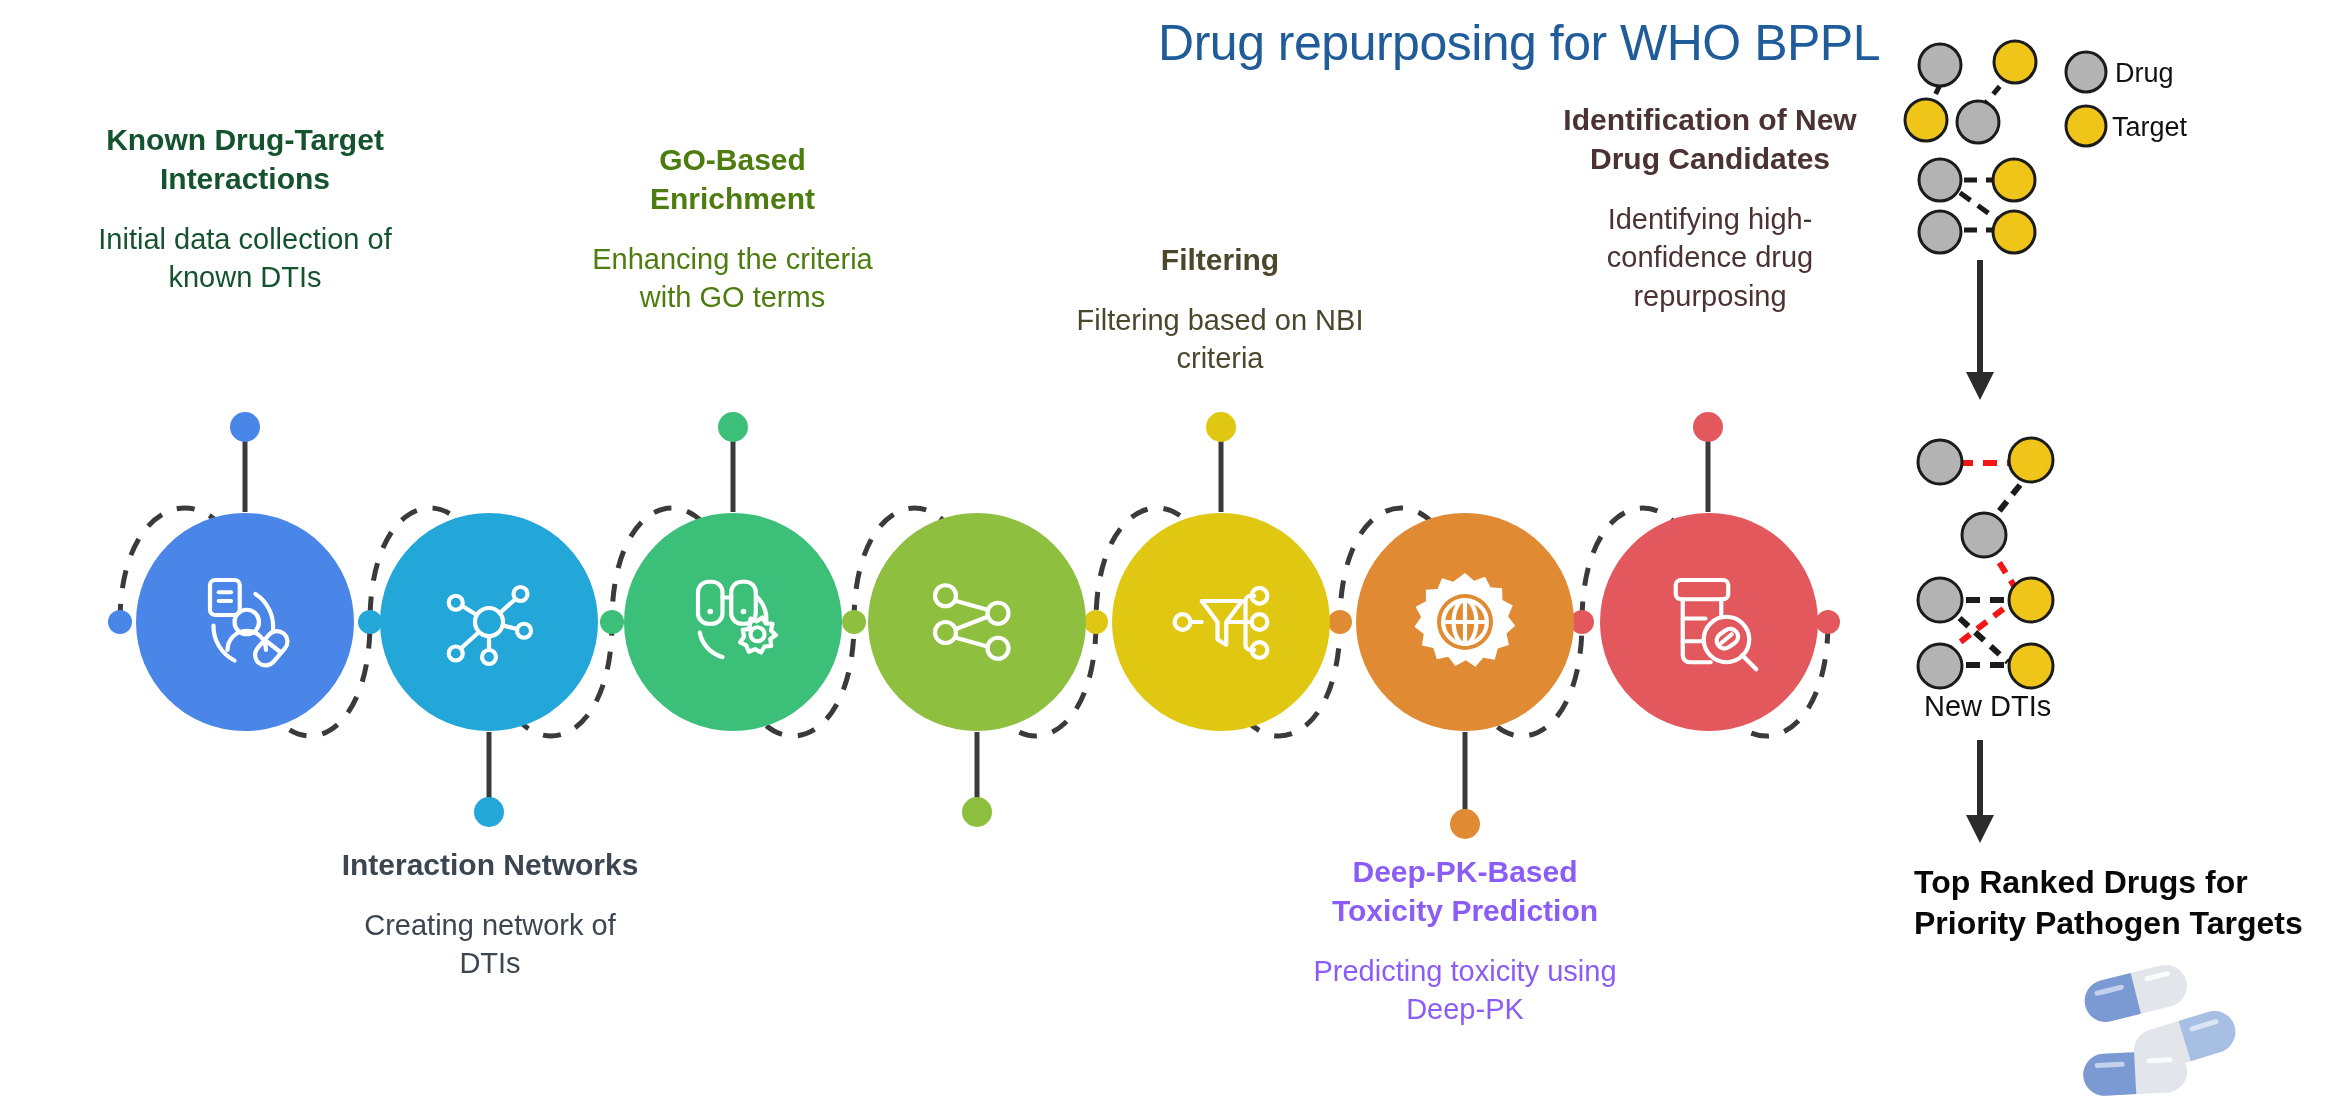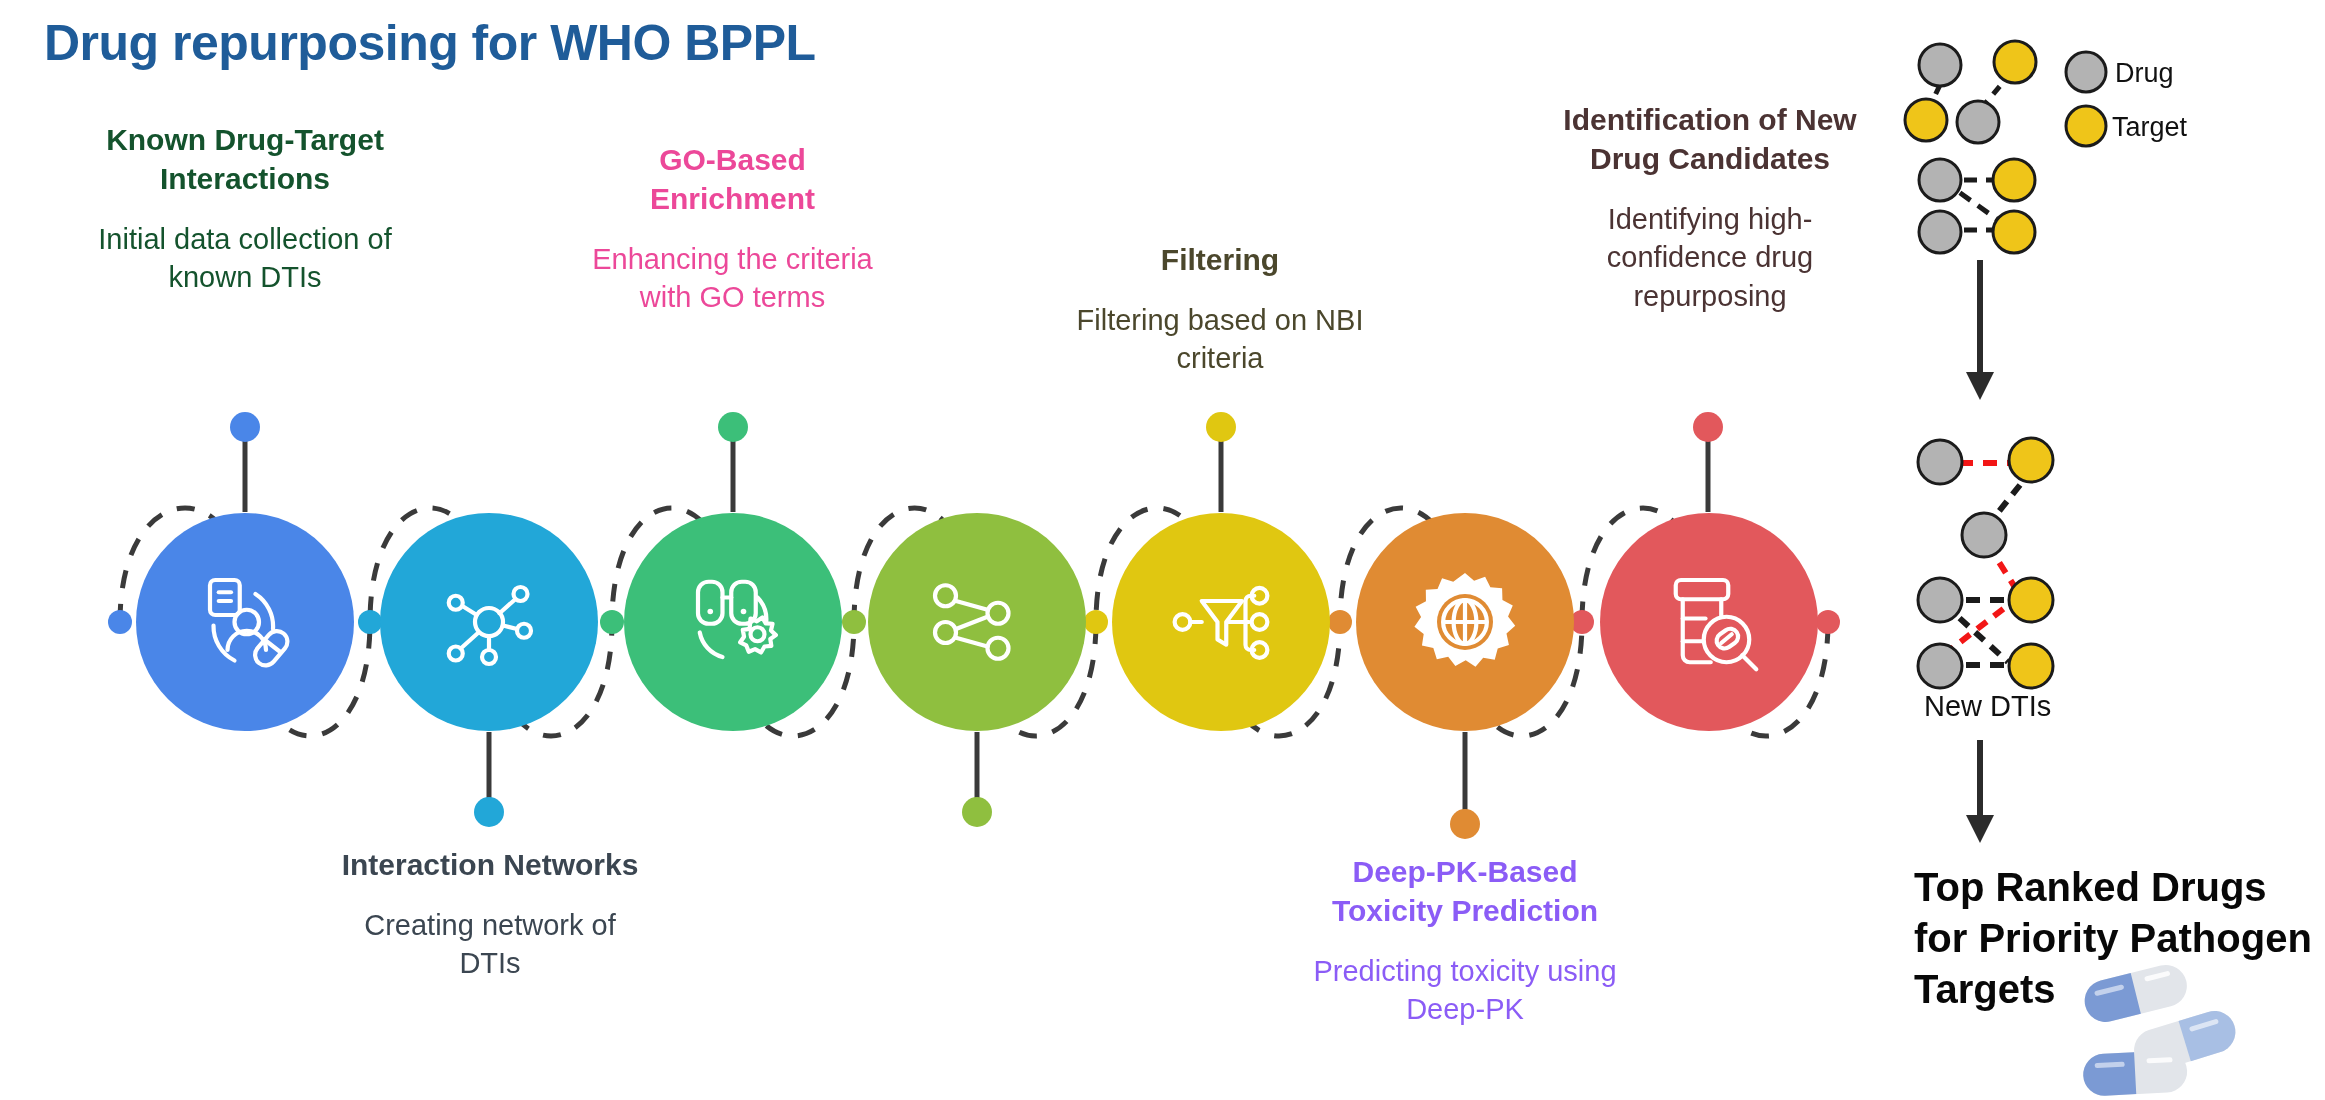--- a/index.html
+++ b/index.html
@@ -22,27 +22,26 @@
     width: 2325px;
     height: 1100px;
   }
 
   
   .page-title {
     position: absolute;
     left: 0;
     top: 14px;
     width: 1880px;
-    text-align: left;
+    text-align: right;
     font-size: 50px;
-    font-weight: bold;
+    font-weight: normal;
     color: #1f5c99;
     letter-spacing: -0.5px;
     white-space: nowrap;
-    margin-left: 44px;
   }
 
   
   #roadmap-svg {
     position: absolute;
     left: 0;
     top: 0;
     width: 1900px;
     height: 1100px;
     overflow: visible;
@@ -99,21 +98,21 @@
   }
   .new-dti-label {
     font-size: 29px;
     fill: #111111;
   }
   .final-title {
     position: absolute;
     left: 14px;
     top: 862px;
     width: 400px;
-    font-size: 40px;
+    font-size: 32px;
     font-weight: bold;
     line-height: 1.28;
     color: #080808;
   }
   #pills-svg {
     position: absolute;
     left: 175px;
     top: 960px;
     width: 200px;
     height: 145px;
@@ -220,21 +219,21 @@
       <rect x="31" y="9" width="14" height="24" rx="6"></rect>
       <line x1="26" y1="18" x2="31" y2="18"></line>
       <circle cx="19" cy="26" r="1.6" fill="#ffffff" stroke="none"></circle>
       <circle cx="38" cy="26" r="1.6" fill="#ffffff" stroke="none"></circle>
       <path d="M46 18 a18 18 0 0 1 5 14"></path>
       <path d="M13 38 a18 18 0 0 0 13 14"></path>
       <path d="M42 30 l3.6 1.6 3.2 -2.2 1.9 3.4 3.9 0.2 -0.9 3.8 2.8 2.7 -3.2 2.2 0.6 3.9 -3.9 0.4 -2 3.4 -3.4 -1.9 -3.6 1.5 -1.4 -3.6 -3.5 -1.8 2.2 -3.2 -0.7 -3.9 3.9 -0.6 z"></path>
       <circle cx="46" cy="39" r="4"></circle>
     </svg>
   </div>
-  <div class="step-text" style="left:580px; top:140px; width:305px; color:#ec4899;">
+  <div class="step-text" style="left:580px; top:140px; width:305px; color:#4d7c0f;">
     <div class="step-heading">GO-Based Enrichment</div>
     <div class="step-desc">Enhancing the criteria with GO terms</div>
   </div>
 
   <div class="step-node" style="left:868px; top:513px; background:#8fbf3f;">
     <svg width="112" height="112" viewBox="0 0 64 64" fill="none" stroke="#ffffff" stroke-width="2.4" stroke-linecap="round" stroke-linejoin="round">
       <circle cx="14" cy="17" r="6"></circle>
       <circle cx="14" cy="38" r="6"></circle>
       <circle cx="44" cy="27" r="6"></circle>
       <circle cx="44" cy="47" r="6"></circle>

